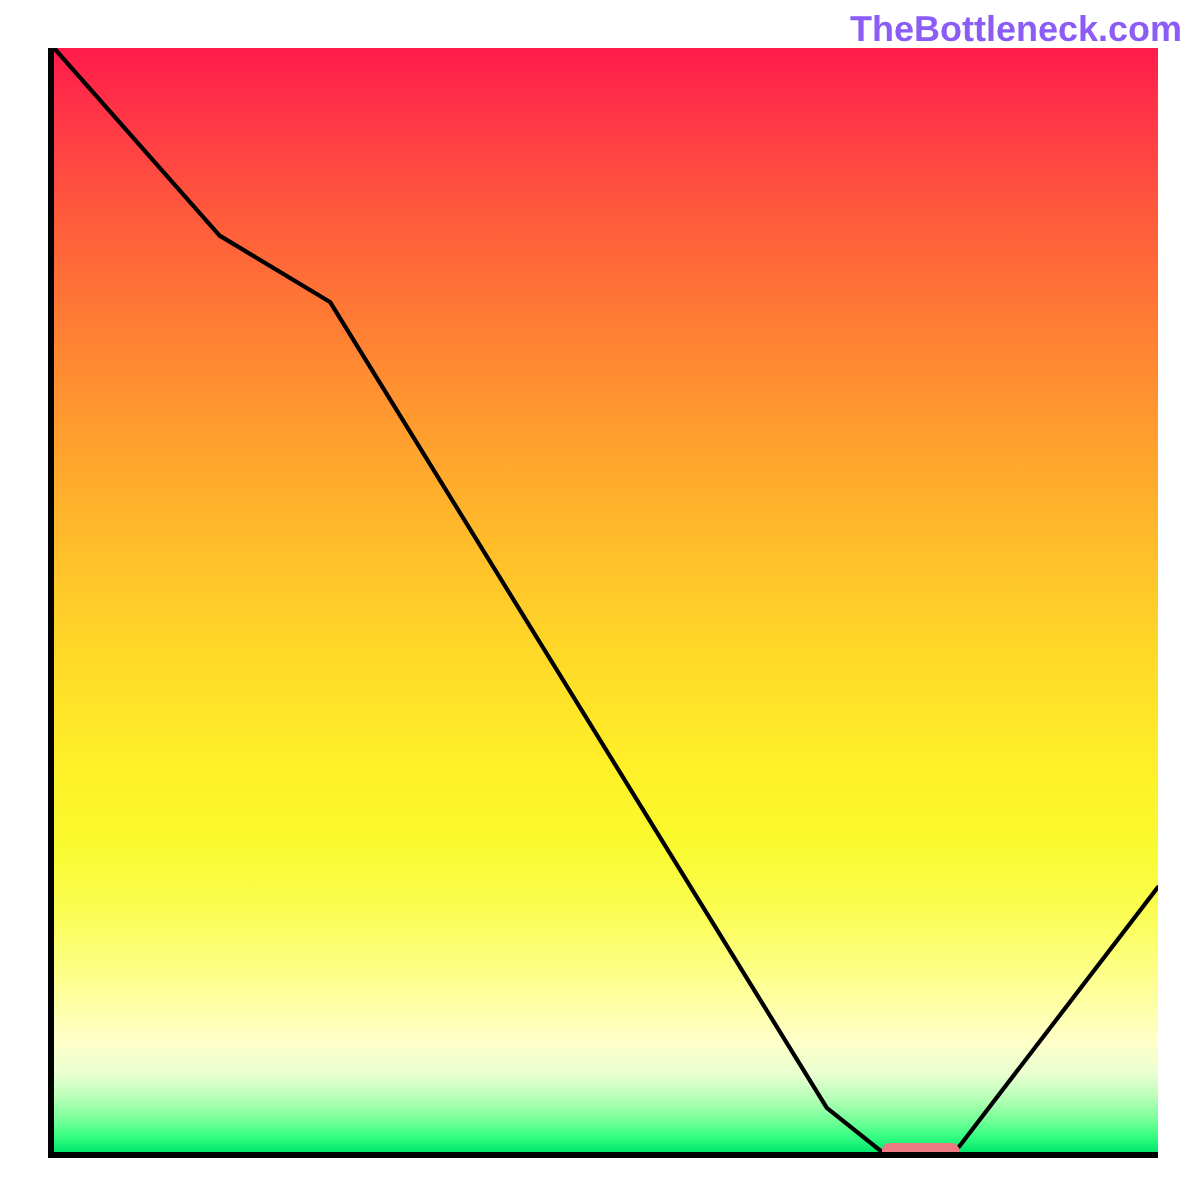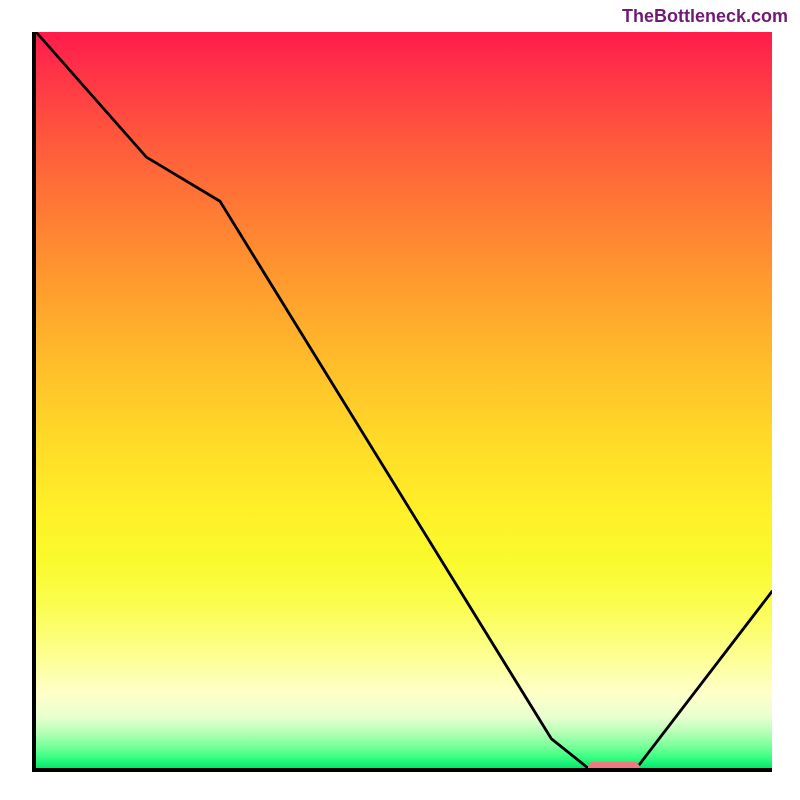--- a/index.html
+++ b/index.html
@@ -12,23 +12,23 @@
   }
   .container {
     position: relative;
     width: 800px;
     height: 800px;
   }
   .watermark {
     position: absolute;
     top: 6px;
     right: 12px;
-    font-size: 18px;
+    font-size: 24px;
     font-weight: bold;
-    color: #701a75;
+    color: #8b5cf6;
     z-index: 10;
   }
   .plot-area {
     position: absolute;
     left: 32px;
     top: 32px;
     width: 736px;
     height: 736px;
     border-left: 4px solid #000;
     border-bottom: 4px solid #000;

